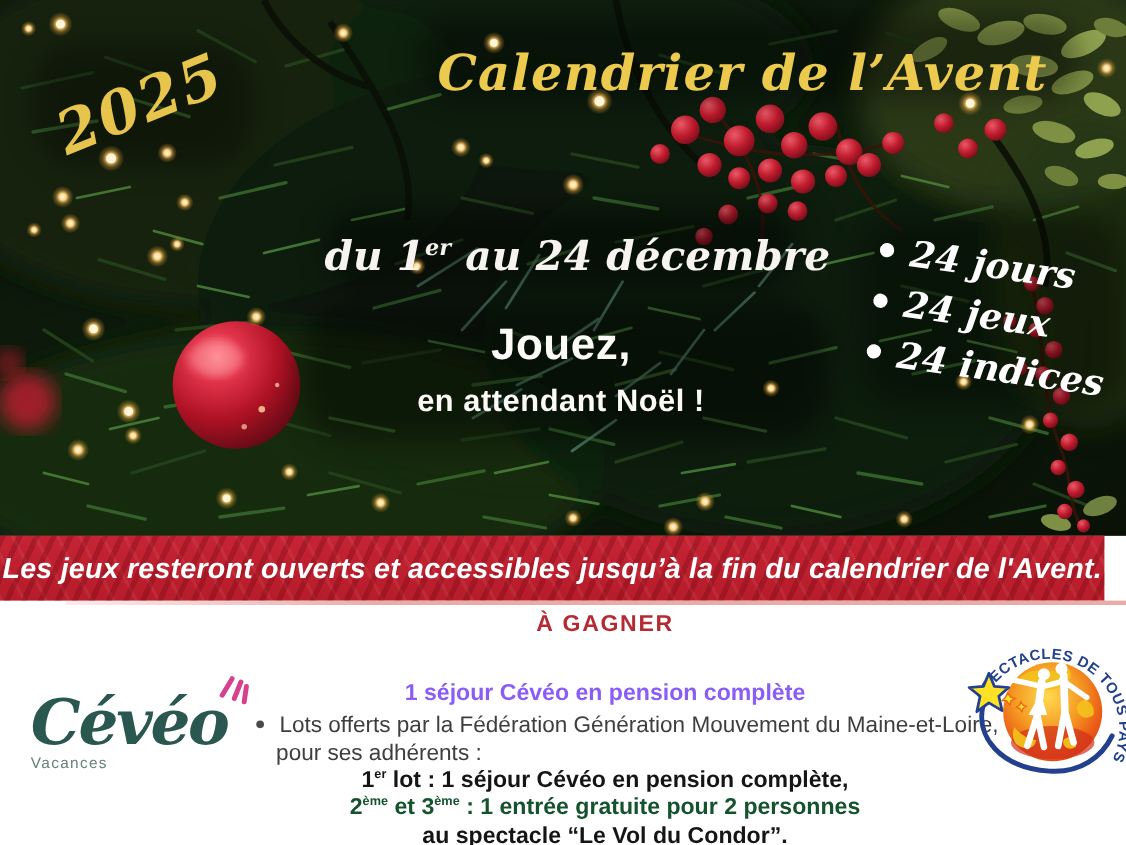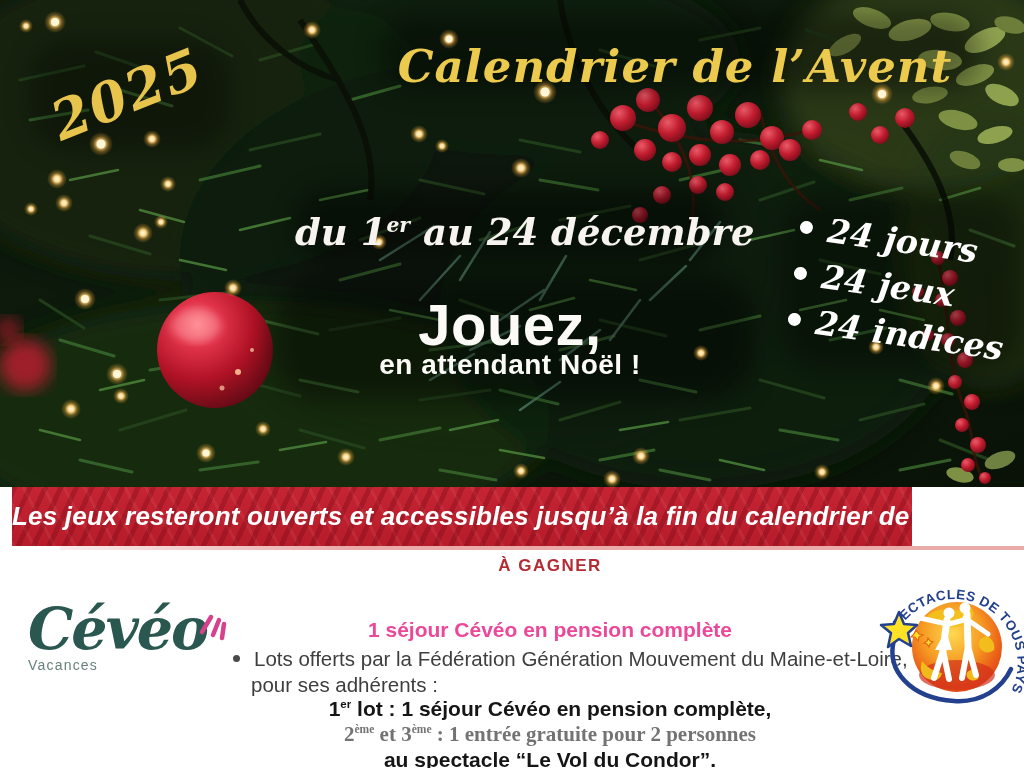--- a/index.html
+++ b/index.html
@@ -10,58 +10,58 @@
   #photo svg{position:absolute;left:0;top:0;}
   .script{font-family:"DejaVu Serif","Liberation Serif",serif;font-style:italic;font-weight:bold;}
   .year{position:absolute;left:48px;top:62px;font-size:54px;color:#e7c44c;
         transform:rotate(-22deg);transform-origin:center;letter-spacing:2px;}
   .title{position:absolute;left:380px;top:40px;width:590px;text-align:center;
          font-size:45px;color:#ecca4e;letter-spacing:1px;white-space:nowrap;}
   .date-line{position:absolute;left:295px;top:210px;width:410px;text-align:center;
              font-size:37px;color:#f7f4ef;white-space:nowrap;}
   .date-line sup{font-size:55%;vertical-align:super;}
   .tag1{position:absolute;left:300px;top:291px;width:420px;text-align:center;
-        font-size:58px;font-weight:bold;color:#fbfaf7;letter-spacing:.5px;}
+        font-size:40px;font-weight:bold;color:#fbfaf7;letter-spacing:.5px;}
   .tag2{position:absolute;left:260px;top:349px;width:500px;text-align:center;
         font-size:28px;font-weight:bold;color:#fbfaf7;letter-spacing:.5px;}
   .features{position:absolute;left:800px;top:206px;}
   .feat{display:flex;align-items:center;gap:15px;height:41px;margin-bottom:5px;
         transform:rotate(8deg);transform-origin:0 50%;}
   .feat:nth-child(2){margin-left:-6px;}
   .feat:nth-child(3){margin-left:-12px;}
   .feat .dot{width:13px;height:13px;border-radius:50%;background:#fff;flex:none;}
   .feat .lbl{font-size:33px;color:#fff;white-space:nowrap;}
   
-  #banner{position:absolute;left:12px;top:487px;width:900px;height:59px;
+  #banner{position:absolute;left:0;top:487px;width:1004px;height:59px;
     background:
       repeating-linear-gradient(115deg, rgba(110,6,18,.30) 0 5px, rgba(0,0,0,0) 5px 14px),
       repeating-linear-gradient(62deg, rgba(240,150,150,.10) 0 3px, rgba(0,0,0,0) 3px 18px),
       linear-gradient(#c52433,#b61c2a);}
   #banner .btxt{width:100%;height:59px;line-height:59px;text-align:center;color:#fff;
       font-style:italic;font-weight:bold;font-size:26px;letter-spacing:.2px;white-space:nowrap;}
   #pinkstrip{position:absolute;left:60px;top:546px;width:964px;height:4px;
       background:linear-gradient(90deg,rgba(217,123,128,.15),rgba(226,142,140,.75) 30%,rgba(226,142,140,.75));}
   
   #bottom{position:absolute;left:0;top:550px;width:1024px;height:218px;background:#fff;}
   .center-line{position:absolute;left:76px;width:948px;text-align:center;white-space:nowrap;}
-  .gagner{top:6px;font-size:17px;font-weight:800;color:#b42b33;letter-spacing:1.5px;}
+  .gagner{top:6px;font-size:21px;font-weight:800;color:#b42b33;letter-spacing:1.5px;}
   .row{position:absolute;display:flex;align-items:flex-start;gap:14px;color:#3e3e3e;font-size:20.5px;}
   .row .b{width:7px;height:7px;border-radius:50%;background:#4a4a4a;margin-top:8px;flex:none;}
   .r1{left:233px;top:42px;}
-  .bold1{top:68px;font-size:21px;font-weight:bold;color:#ec4899;}
+  .bold1{top:68px;font-size:21px;font-weight:bold;color:#8b5cf6;}
   .r2{left:233px;top:97px;}
   .r2b{position:absolute;left:251px;top:123px;font-size:20.5px;color:#3e3e3e;}
   .p1{top:147px;font-size:21px;font-weight:bold;color:#151515;}
-  .p2{top:172px;font-size:21px;font-weight:bold;color:#737373;font-family:Liberation Serif, serif;}
+  .p2{top:172px;font-size:21px;font-weight:bold;color:#14532d;}
   .p3{top:198px;font-size:21px;font-weight:bold;color:#151515;}
   .p1 sup,.p2 sup{font-size:55%;vertical-align:super;font-weight:bold;}
   
   #ceveo{position:absolute;left:28px;top:598px;width:210px;height:100px;}
   #ceveo .name{font-family:"DejaVu Serif","Liberation Serif",serif;font-style:italic;font-weight:bold;
-      font-size:57px;line-height:1.1;color:#2a574f;letter-spacing:-2px;}
+      font-size:57px;line-height:1.1;color:#2a574f;letter-spacing:-2px;margin-top:28px;}
   #ceveo .sub{width:176px;text-align:left;font-size:14px;color:#68807b;letter-spacing:1.2px;margin-top:-4px;}
   #ceveo .sparkle{position:absolute;left:168px;top:6px;}
   
   #spectacles{position:absolute;left:872px;top:572px;width:154px;height:136px;}
 </style>
 </head>
 <body>
 
 <div id="poster">
 

